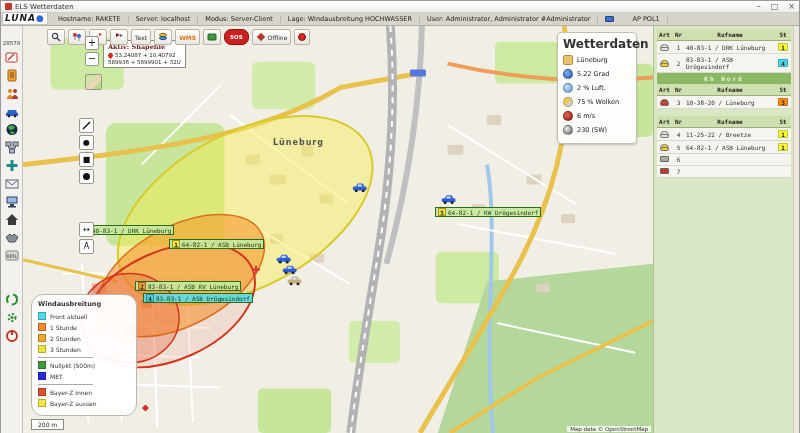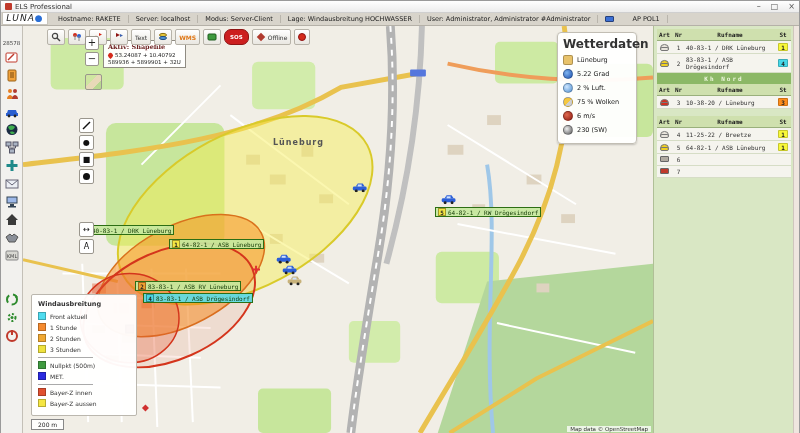--- a/index.html
+++ b/index.html
@@ -13,21 +13,21 @@
   .win-controls { margin-left:auto; display:flex; gap:10px; color:#555; font-size:8px; line-height:8px; }
   .win-controls span { cursor:default; }
 
   
   .infobar { height:13px; background:#d8d4cb; border-bottom:1px solid #b5b1a8; display:flex; align-items:center; font-size:6.5px; color:#222; padding-left:50px; }
   .infobar .field { padding:0 7px; border-right:1px solid #b9b5ac; white-space:nowrap; }
   .infobar .ap { display:flex; align-items:center; gap:18px; }
   .ap-ico { width:9px; height:6px; background:#3b6fd4; border:1px solid #26407a; border-radius:1px; display:inline-block; }
 
   
-  .logo { position:absolute; left:1px; top:11px; width:46px; height:13px; background:#fff; border:1px solid #c9c5bc; font-size:9px; font-weight:normal; font-style:italic; color:#1a1a1a; text-align:center; line-height:11px; letter-spacing:1px; z-index:60; }
+  .logo { position:absolute; left:1px; top:11px; width:46px; height:13px; background:#fff; border:1px solid #c9c5bc; font-size:9px; font-weight:bold; font-style:italic; color:#1a1a1a; text-align:center; line-height:11px; letter-spacing:1px; z-index:60; }
   .logo i { color:#2a6fd6; font-style:normal; }
 
   
   .content { display:flex; height:407px; }
 
   
   .ltb { width:22px; background:#f2f1ee; border-right:1px solid #c4c0b7; display:flex; flex-direction:column; align-items:center; padding-top:14px; }
   .counter { font-size:5.5px; color:#444; margin-bottom:2px; }
   .tb-btn { width:19px; height:18px; display:flex; align-items:center; justify-content:center; background:transparent; border:none; cursor:pointer; }
   .tb-btn svg { width:14px; height:13px; }
@@ -55,21 +55,21 @@
   .coordbox .t { font-size:6.5px; font-weight:bold; color:#6b1f1f; font-family:"DejaVu Serif", serif; }
   .coordbox .row { display:flex; align-items:center; gap:2px; margin-top:1px; }
   .pin { width:5px; height:5px; background:#d42a1a; border-radius:50% 50% 50% 0; transform:rotate(-45deg); display:inline-block; }
 
   
   .dtools { position:absolute; left:56px; z-index:40; display:flex; flex-direction:column; gap:2px; }
   .dtools.g1 { top:92px; } .dtools.g2 { top:196px; }
   .dbtn { width:15px; height:15px; background:#fff; border:1px solid #9a968d; border-radius:2px; display:flex; align-items:center; justify-content:center; font-size:8px; color:#111; cursor:pointer; }
 
   
-  .legend { position:absolute; left:8px; top:268px; width:106px; background:rgba(255,255,255,0.96); border:1px solid #bbb7ae; border-radius:2px; padding:5px 6px; z-index:38; }
+  .legend { position:absolute; left:8px; top:268px; width:106px; background:rgba(255,255,255,0.96); border:1px solid #bbb7ae; border-radius:12px; padding:5px 6px; z-index:38; }
   .legend .lt { font-size:6.5px; font-weight:bold; color:#333; margin-bottom:4px; }
   .litem { display:flex; align-items:center; gap:4px; margin:3px 0; font-size:6px; color:#333; }
   .sw { width:8px; height:8px; border:1px solid rgba(0,0,0,0.25); }
   .ldiv { border-top:1px solid #aaa; margin:4px 0 3px 0; width:60%; }
 
   
   .scalebar { position:absolute; left:8px; top:393px; background:rgba(255,255,255,0.9); border:1px solid #888; font-size:6px; padding:1px 6px; color:#222; z-index:38; }
 
   
   .weather { position:absolute; left:534px; top:6px; width:80px; background:rgba(255,255,255,0.96); border:1px solid #c2beb4; border-radius:4px; padding:4px 5px; z-index:38; box-shadow:0 1px 2px rgba(0,0,0,0.2); }
@@ -109,21 +109,21 @@
   .band { background:#8cb866; color:#eef7dd; font-size:6px; font-weight:bold; text-align:center; letter-spacing:2px; padding:2px 0; margin:0; }
   .tgap { height:7px; }
 </style>
 </head>
 <body>
 
 <div class="window">
 
   <div class="titlebar">
     <span class="app-ico"></span>
-    <span>ELS Professional</span>
+    <span>ELS Wetterdaten</span>
     <div class="win-controls">
       <span>–</span>
       <span>□</span>
       <span>×</span>
     </div>
   </div>
 
   <div class="infobar">
     <span class="field">Hostname: RAKETE</span>
     <span class="field">Server: localhost</span>

